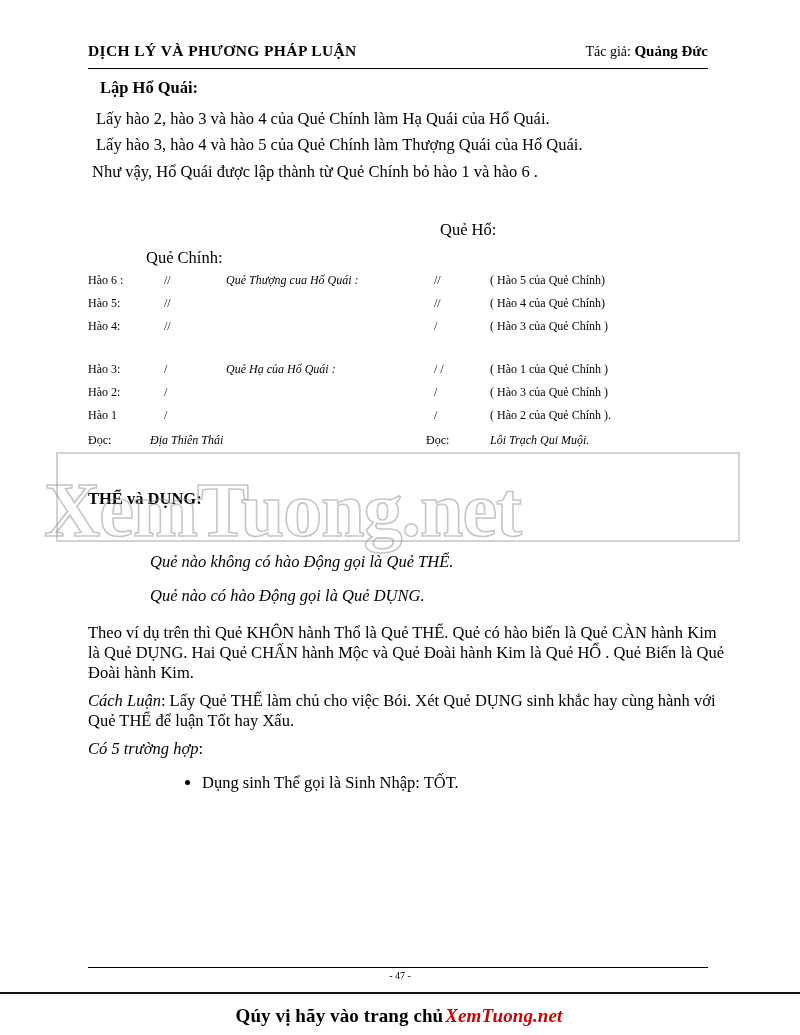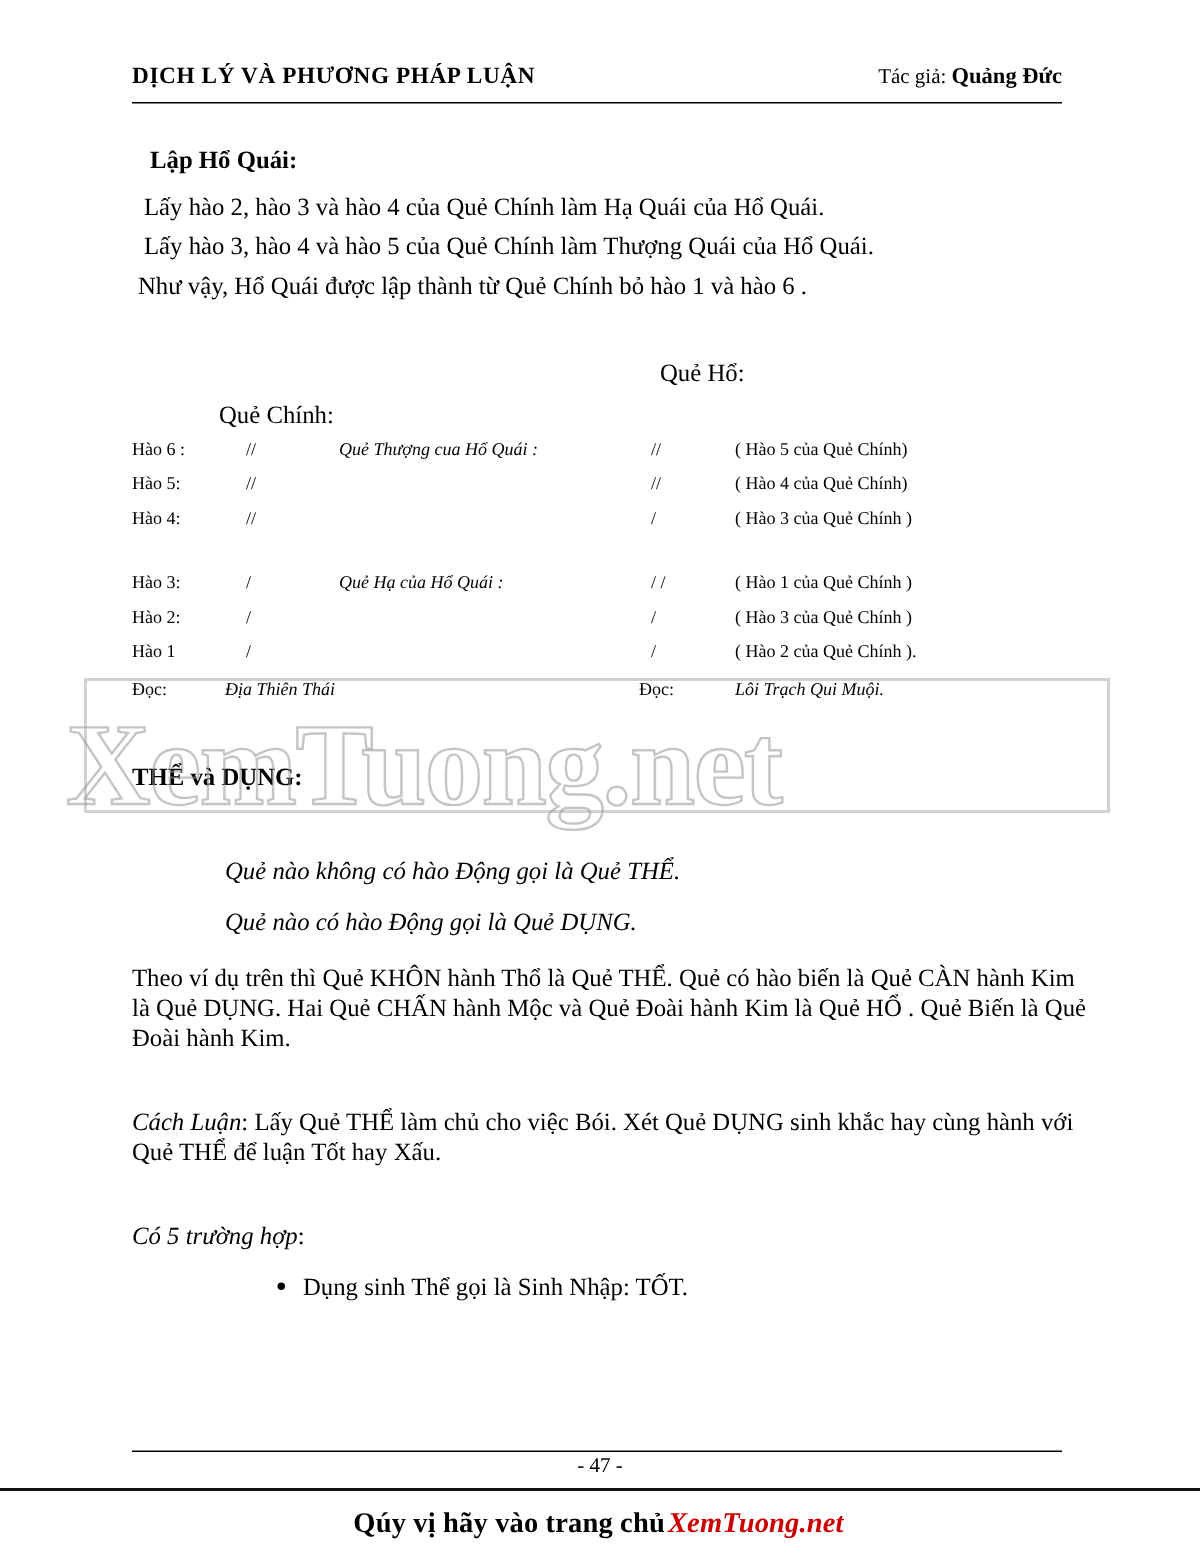--- a/index.html
+++ b/index.html
@@ -49,21 +49,21 @@
     left: 88px;
     top: 68px;
     width: 620px;
     border-bottom: 1.6px solid #000;
   }
 
   
   .content {
     position: absolute;
     left: 88px;
-    top: 91px;
+    top: 72px;
     width: 640px;
     font-size: 16.5px;
     line-height: 1.0;
   }
   .lead-title {
     font-weight: bold;
     margin-left: 12px;
     margin-top: 8px;
     margin-bottom: 14px;
     font-size: 16.5px;
@@ -118,21 +118,21 @@
   }
   .ital-line {
     font-style: italic;
     margin-left: 62px;
     margin-bottom: 18px;
   }
   .blk {
     margin-top: 14px;
     line-height: 1.22;
   }
-  .blk.tight { margin-top: 36px; }
+  .blk.tight { margin-top: 8px; }
   .bullet-wrap {
     margin-top: 16px;
     margin-left: 96px;
   }
   .bullet-wrap li { margin: 0; padding: 0; }
   ul.bl {
     margin: 0;
     padding-left: 18px;
     list-style: disc;
   }
@@ -172,21 +172,21 @@
     left: 88px;
     top: 967px;
     width: 620px;
     border-bottom: 1.4px solid #000;
   }
   .page-num {
     position: absolute;
     left: 0; top: 970px;
     width: 800px;
     text-align: center;
-    font-size: 14px;
+    font-size: 10px;
   }
   .footer-bar {
     position: absolute;
     left: 0;
     top: 992px;
     width: 800px;
     height: 43px;
     background: #ffffff;
     border-top: 2px solid #111;
     display: flex;

